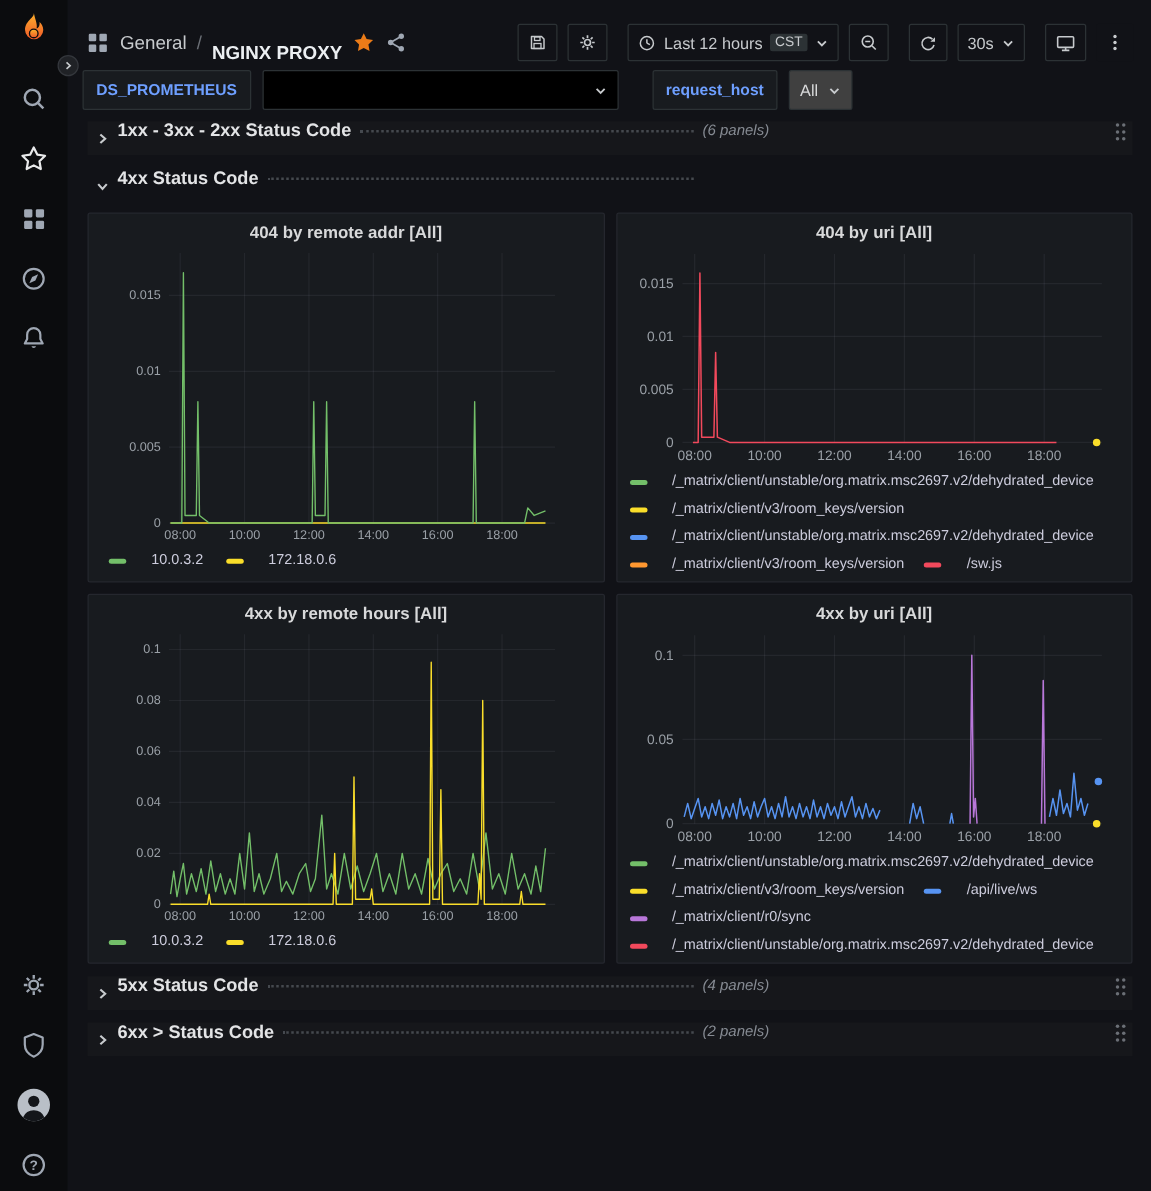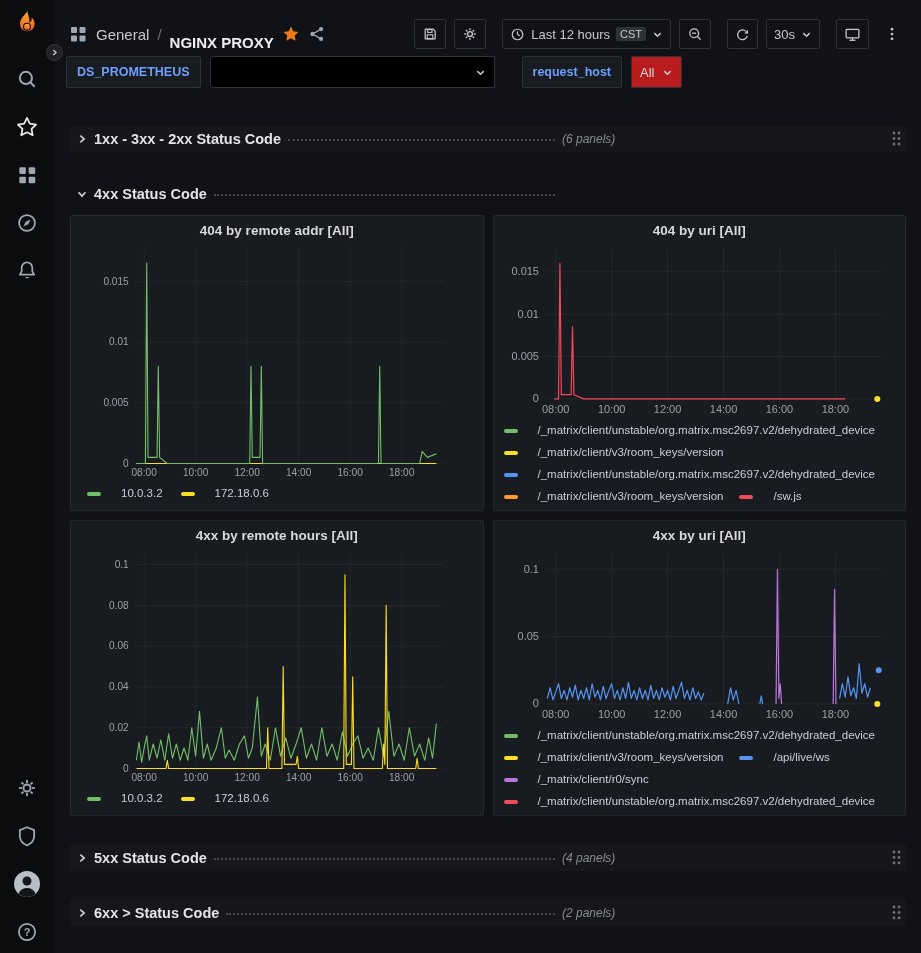--- a/index.html
+++ b/index.html
@@ -19,35 +19,35 @@
   .crumb-sep{font-size:15px;color:#6b6f76;}
   .crumb-title{font-size:15px;font-weight:700;color:#eceff2;margin-top:16px;}
   .toolbar{margin-left:auto;display:flex;align-items:center;gap:8px;}
   .tbtn{height:30px;min-width:30px;padding:0 7px;border:1px solid #2c3235;border-radius:2px;background:#111217;color:#c7cacd;display:flex;align-items:center;justify-content:center;gap:6px;cursor:pointer;font-size:13px;box-sizing:border-box;}
   .tbtn.noborder{border:none;padding:0 4px;}
   .tz-badge{background:#2c3235;border-radius:2px;font-size:11px;padding:1px 4px;color:#c7cacd;}
   .gap-left{margin-left:8px;}
   
   .varbar{position:absolute;left:54px;top:52px;right:0;height:40px;display:flex;align-items:center;gap:9px;padding-left:12px;box-sizing:border-box;}
   .var-chip{height:32px;display:flex;align-items:center;padding:0 10px;background:#181b1f;border:1px solid #2c3235;border-radius:2px;font-size:12.5px;font-weight:600;color:#6e9fff;cursor:pointer;box-sizing:border-box;}
-  .var-select{height:32px;display:flex;align-items:center;border:1px solid #2c3235;border-radius:2px;background:#b91c1c;color:#d8d9da;font-size:13px;cursor:pointer;box-sizing:border-box;padding:0 8px;gap:8px;}
+  .var-select{height:32px;display:flex;align-items:center;border:1px solid #2c3235;border-radius:2px;background:#404040;color:#d8d9da;font-size:13px;cursor:pointer;box-sizing:border-box;padding:0 8px;gap:8px;}
   .var-select.blacked{width:285px;background:#000;justify-content:flex-end;}
   .var-select .val{flex:1;}
   
   .content{position:absolute;left:70px;top:97px;width:836px;}
-  .row-head{display:flex;align-items:center;height:27px;cursor:pointer;margin-top:28px;}
+  .row-head{display:flex;height:27px;cursor:pointer;}
   .row-head.collapsed{background:#16171b;}
   .row-left{display:flex;align-items:baseline;width:492px;}
   .row-chevron{color:#c7cacd;margin:0 6px 0 6px;align-self:center;display:flex;}
   .row-title{font-size:14.5px;font-weight:700;color:#e3e4e6;white-space:nowrap;}
   .leader{flex:1;border-bottom:2px dotted #45494f;margin:0 7px;transform:translateY(-3px);}
   .panel-count{font-style:italic;font-size:12px;color:#868b93;white-space:nowrap;}
   .drag-handle{margin-left:auto;margin-right:4px;color:#6b6f76;display:flex;cursor:grab;}
   .mb11{margin-bottom:11px;} .mb8{margin-bottom:8px;} .mb10{margin-bottom:10px;}
-  .panels{display:grid;grid-template-columns:1fr 1fr;gap:9px;margin-bottom:20px;}
+  .panels{display:grid;grid-template-columns:1fr 1fr;gap:9px;margin-bottom:10px;}
   .panel{background:#181b1f;border:1px solid #25272e;border-radius:2px;height:296px;box-sizing:border-box;display:flex;flex-direction:column;padding:4px 10px 6px;overflow:hidden;}
   .panel-title{text-align:center;font-size:13.5px;font-weight:600;color:#d8d9da;padding:3px 0 2px;cursor:pointer;}
   .chart-wrap{flex:1;min-height:0;}
   svg.chart{width:100%;height:100%;display:block;font-family:"Liberation Sans",sans-serif;}
   .legend-row{display:flex;gap:18px;padding:3px 0 0 6px;overflow:hidden;}
   .legend-wrap{display:flex;flex-wrap:wrap;column-gap:16px;row-gap:1px;height:84px;overflow:hidden;padding-top:3px;align-content:flex-start;}
   .legend-item{display:inline-flex;align-items:center;gap:20px;font-size:11.5px;color:#ccccdc;white-space:nowrap;line-height:21px;cursor:pointer;}
   .legend-item i{width:14px;height:4px;border-radius:2px;display:inline-block;flex:0 0 auto;}
   svg{flex:0 0 auto;}
 </style>

